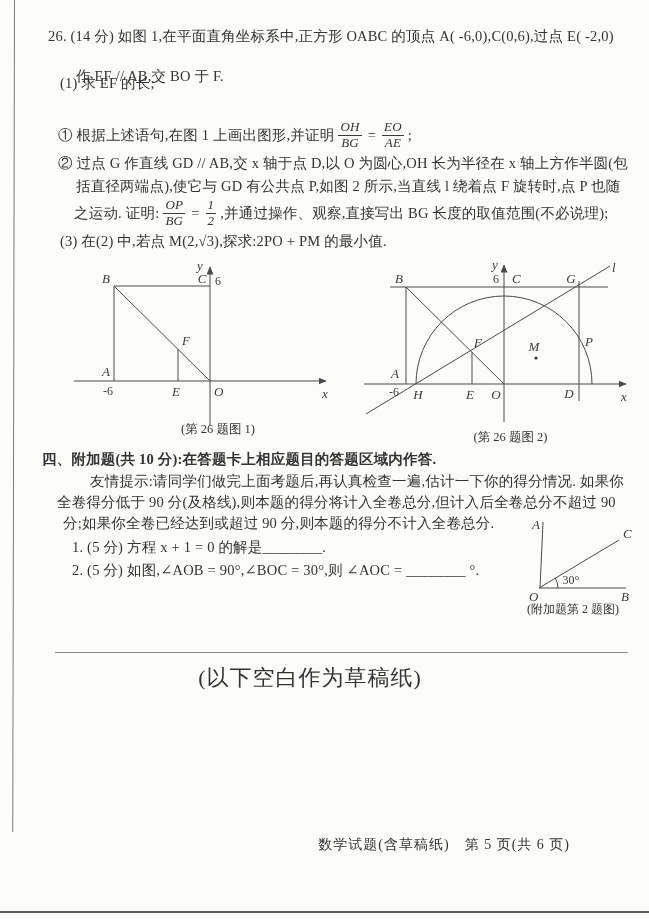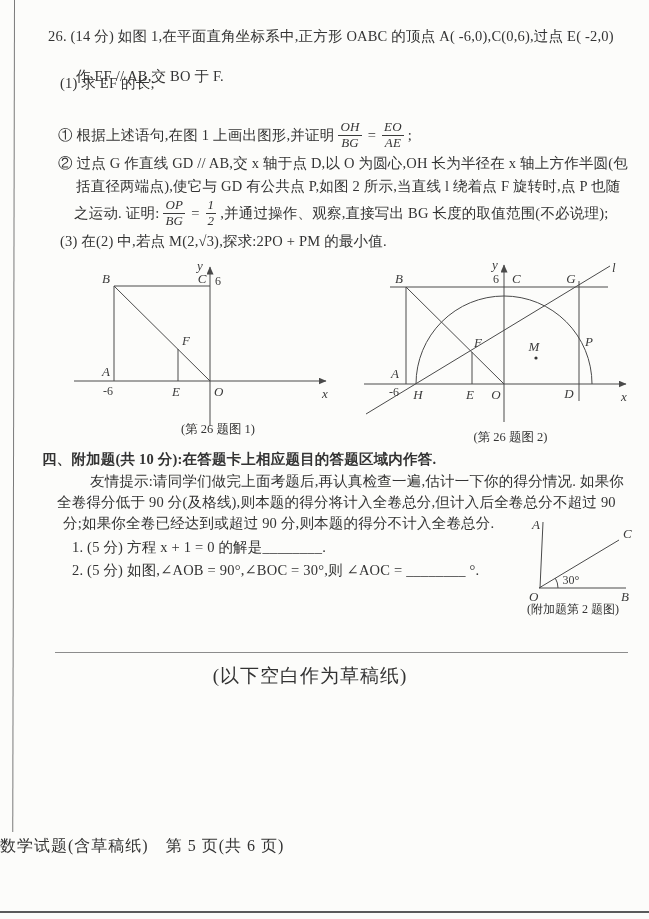--- a/index.html
+++ b/index.html
@@ -27,22 +27,22 @@
   svg .arrow { fill:#4a4a4a; stroke:none; }
   svg .dot { fill:#333; stroke:none; }
   svg text { font-family:"Liberation Serif","DejaVu Serif",serif; font-size:13px; font-style:italic; fill:#3a3a3a; }
   svg text.rm { font-style:normal; font-size:12px; }
   .scan-v {
     position:absolute; left:14px; top:0; width:1px; height:832px;
     background:#7a7a7a; transform:rotate(0.12deg); transform-origin:top center;
   }
   .scan-b { position:absolute; left:0; top:911px; width:649px; height:2px; background:#5a5a5a; }
   .rule { position:absolute; left:55px; top:652px; width:573px; height:1px; background:#8c8c8c; }
-  .scratch { position:absolute; left:30px; top:663px; width:560px; text-align:center; font-size:19px; letter-spacing:1px; }
-  .footer { position:absolute; left:0; top:836px; width:570px; text-align:left; font-size:16px; letter-spacing:1px; }
+  .scratch { position:absolute; left:30px; top:663px; width:560px; text-align:center; font-size:22px; letter-spacing:1px; }
+  .footer { position:absolute; left:0; top:836px; width:570px; text-align:right; font-size:14px; letter-spacing:1px; }
 </style>
 </head>
 <body>
 
 <div class="paper">
 
   <div class="scan-v"></div>
 
   <div class="tline" style="left:48px; top:26px;">26. (14 分) 如图 1,在平面直角坐标系中,正方形 OABC 的顶点 A( -6,0),C(0,6),过点 E( -2,0)</div>
   <div class="tline" style="left:76px; top:66px;">作 EF // AB,交 BO 于 F.</div>

